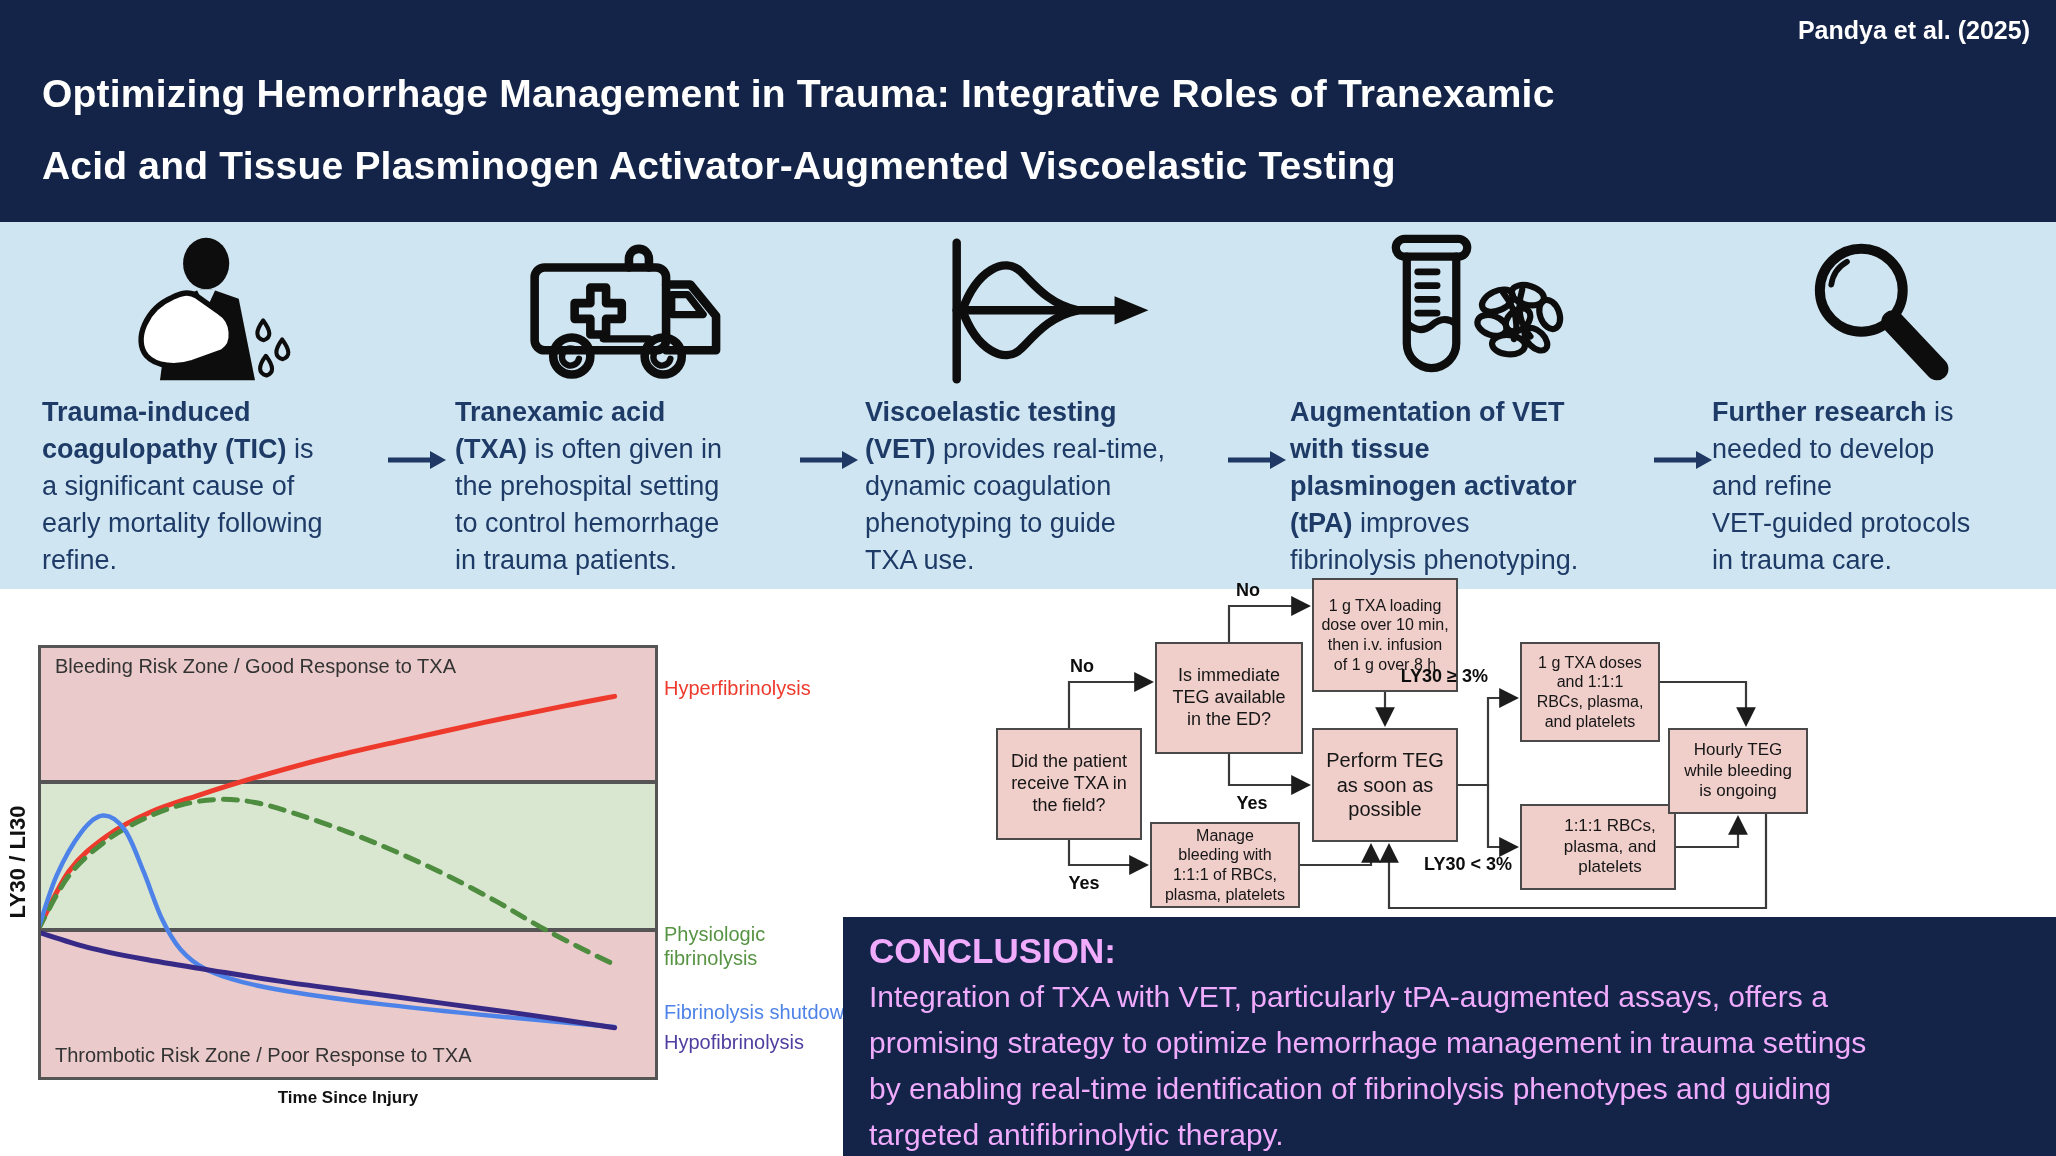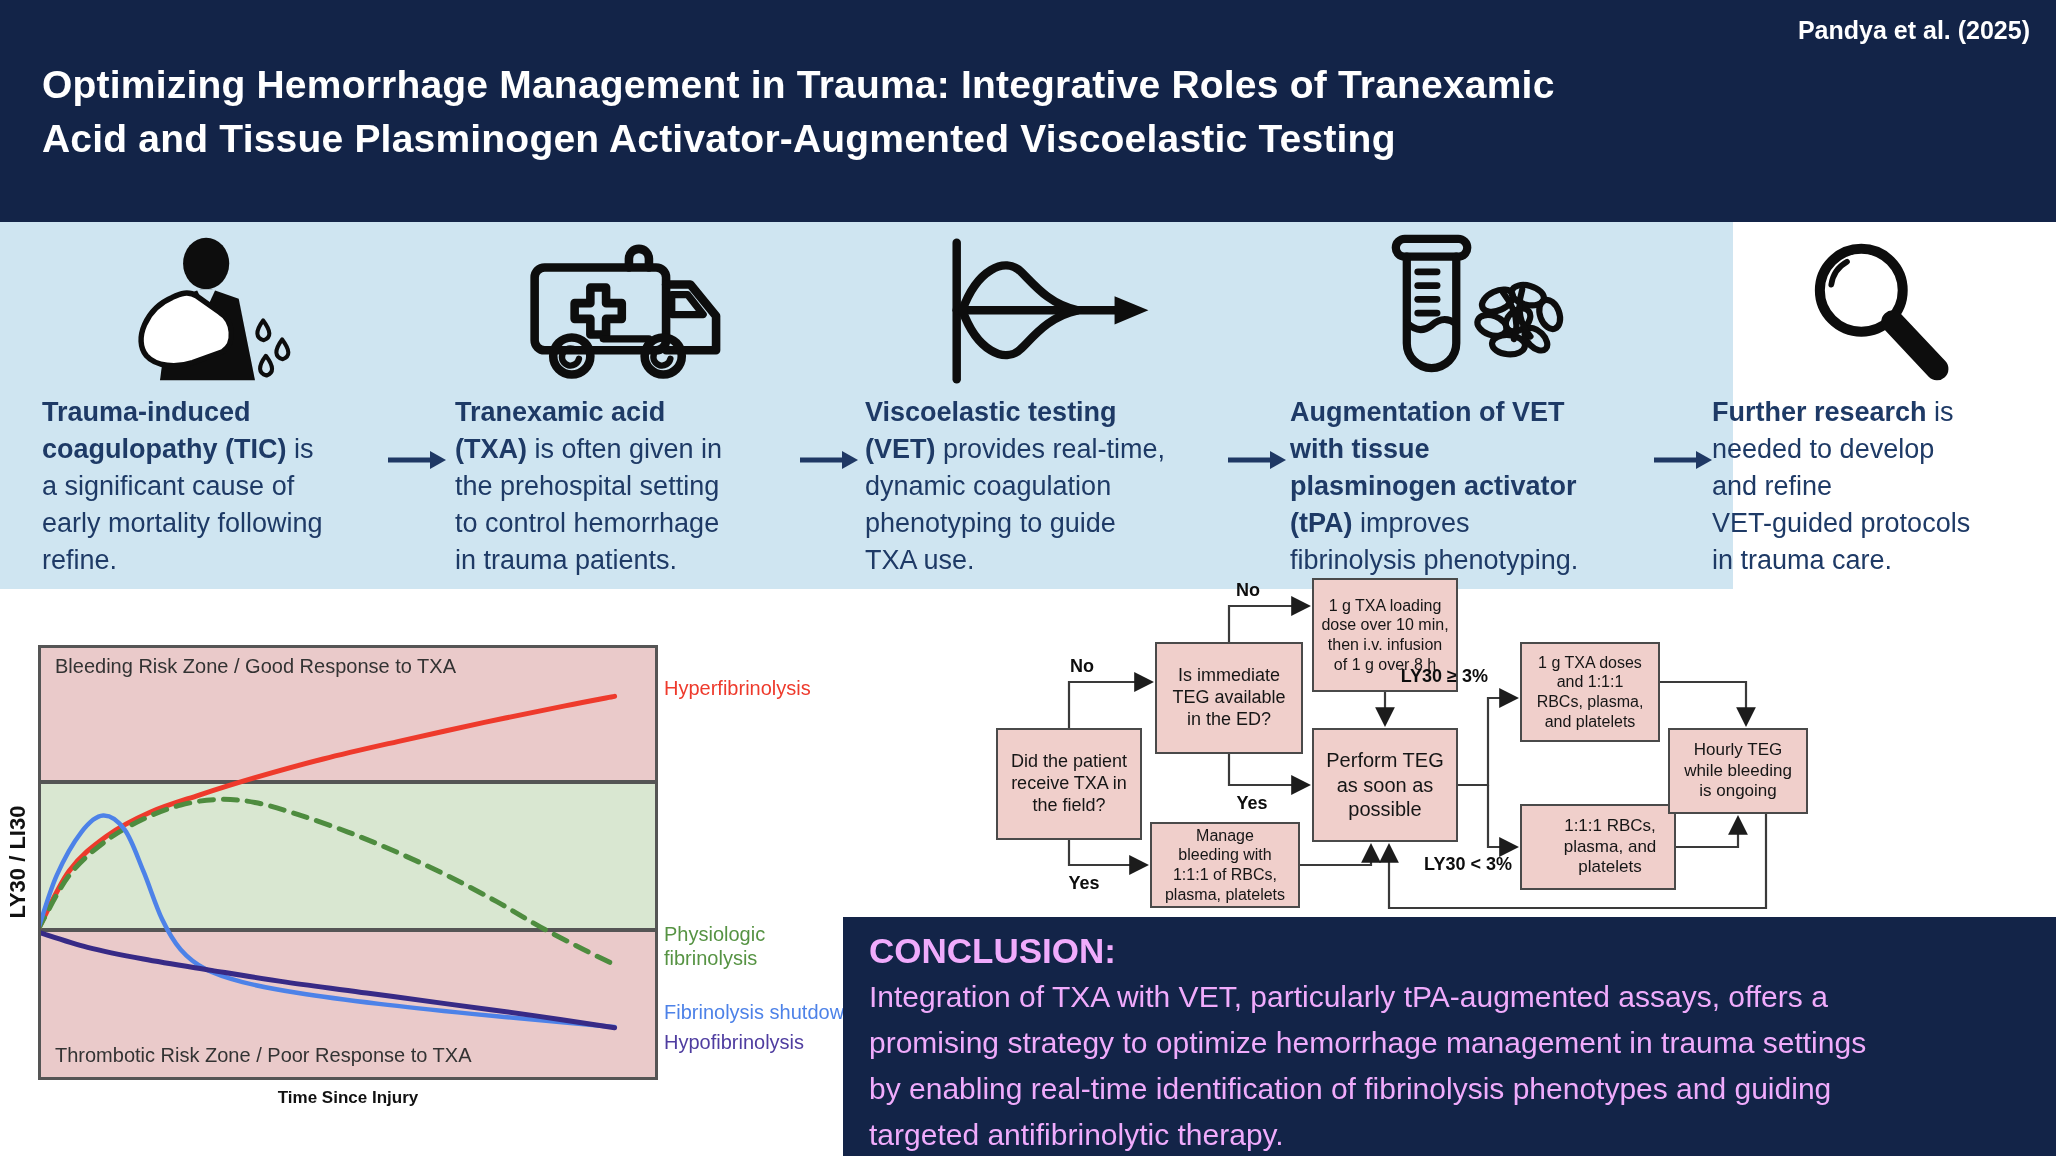--- a/index.html
+++ b/index.html
@@ -3,23 +3,23 @@
 <meta charset="utf-8">
 <style>
   html,body{margin:0;padding:0;background:#ffffff;}
   #root{
     position:relative;width:2056px;height:1156px;overflow:hidden;
     font-family:"Liberation Sans","DejaVu Sans",sans-serif;background:#ffffff;
   }
   
   #header{position:absolute;left:0;top:0;width:2056px;height:222px;background:#132448;}
   #attribution{position:absolute;right:26px;top:16px;color:#fff;font-weight:700;font-size:25px;}
-  #main-title{position:absolute;left:42px;top:58px;color:#fff;font-weight:700;font-size:39px;line-height:54px;white-space:pre-line;letter-spacing:.2px;}
-  
-  #band{position:absolute;left:0;top:222px;width:1733px;height:367px;background:#cfe5f1;}
+  #main-title{position:absolute;left:42px;top:58px;color:#fff;font-weight:700;font-size:39px;line-height:72px;white-space:pre-line;letter-spacing:.2px;}
+  
+  #band{position:absolute;left:0;top:222px;width:2056px;height:367px;background:#cfe5f1;}
   .step{position:absolute;top:10px;}
   .icon-wrap{height:158px;display:flex;align-items:center;justify-content:center;}
   .step-text{margin-top:4px;font-size:27px;line-height:37px;color:#1e3a66;white-space:pre-line;}
   .step-text span{white-space:pre-line;}
   .step-arrow{position:absolute;top:225px;}
   
   #chart{position:absolute;left:38px;top:645px;width:620px;height:435px;}
   .zone-label{position:absolute;font-size:20px;color:#333;white-space:nowrap;}
   .legend-item{position:absolute;font-size:20px;line-height:24px;white-space:pre-line;}
   #ylabel{position:absolute;left:-92px;top:849px;width:220px;text-align:center;transform:rotate(-90deg);font-weight:700;font-size:22px;color:#111;}

